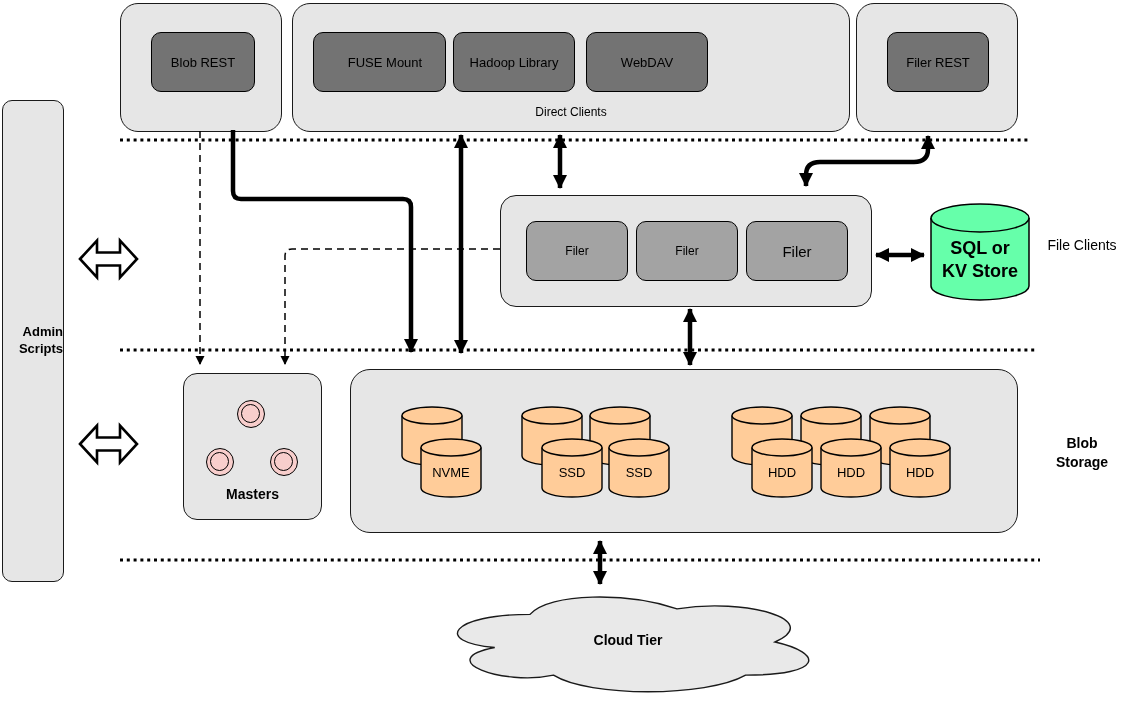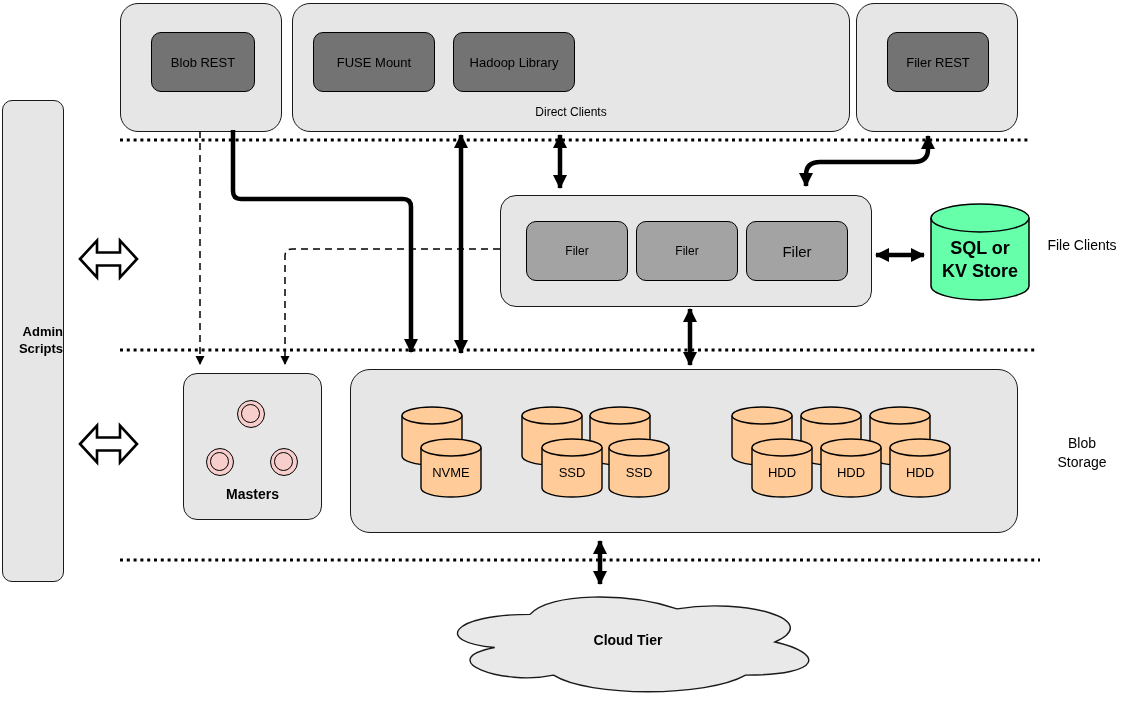--- a/index.html
+++ b/index.html
@@ -41,25 +41,28 @@
     <div class="admin-label">Admin Scripts</div>
   </div>
 
   <div class="grp" style="left:120px;top:3px;width:160px;height:127px;">
     <div class="node orange" style="left:30px;top:28px;width:102px;height:58px;">
       <span>Blob REST</span>
     </div>
   </div>
 
   <div class="grp" style="left:292px;top:3px;width:556px;height:127px;">
-    <div class="node orange" style="left:20px;top:28px;width:120px;height:58px;">
+    <div class="node orange" style="left:20px;top:28px;width:120px;height:58px;padding-left:11px;">
       <span>FUSE Mount</span>
     </div>
     <div class="node orange" style="left:160px;top:28px;width:120px;height:58px;">
       <span>Hadoop Library</span>
+    </div>
+    <div class="node orange" style="left:293px;top:28px;width:120px;height:58px;">
+      <span>WebDAV</span>
     </div>
     <div class="grp-caption" style="top:101px;">Direct Clients</div>
   </div>
 
   <div class="grp" style="left:856px;top:3px;width:160px;height:127px;">
     <div class="node orange" style="left:30px;top:28px;width:100px;height:58px;">
       <span>Filer REST</span>
     </div>
   </div>
 
@@ -77,21 +80,21 @@
 
   <div class="cyl" style="left:930px;top:203px;width:100px;height:98px;">
     <svg width="100" height="98" viewBox="0 0 100 98">
       <path d="M1 15 V83 a49 14 0 0 0 98 0 V15" fill="#66FFAA" stroke="#000" stroke-width="1.5"></path>
       <ellipse cx="50" cy="15" rx="49" ry="14" fill="#66FFAA" stroke="#000" stroke-width="1.5"></ellipse>
     </svg>
     <div class="sql-label">SQL or KV Store</div>
   </div>
 
   <div class="layer-label" style="left:1042px;top:236px;">File Clients</div>
-  <div class="layer-label" style="left:1042px;top:434px;">Blob Storage</div>
+  <div class="layer-label" style="left:1042px;top:434px;font-weight:bold;">Blob Storage</div>
 
   <div class="grp" style="left:183px;top:373px;width:137px;height:145px;border-radius:14px;">
     <div class="circle-outer" style="left:53px;top:26px;">
       <div class="circle-inner"></div>
     </div>
     <div class="circle-outer" style="left:22px;top:74px;">
       <div class="circle-inner"></div>
     </div>
     <div class="circle-outer" style="left:86px;top:74px;">
       <div class="circle-inner"></div>

